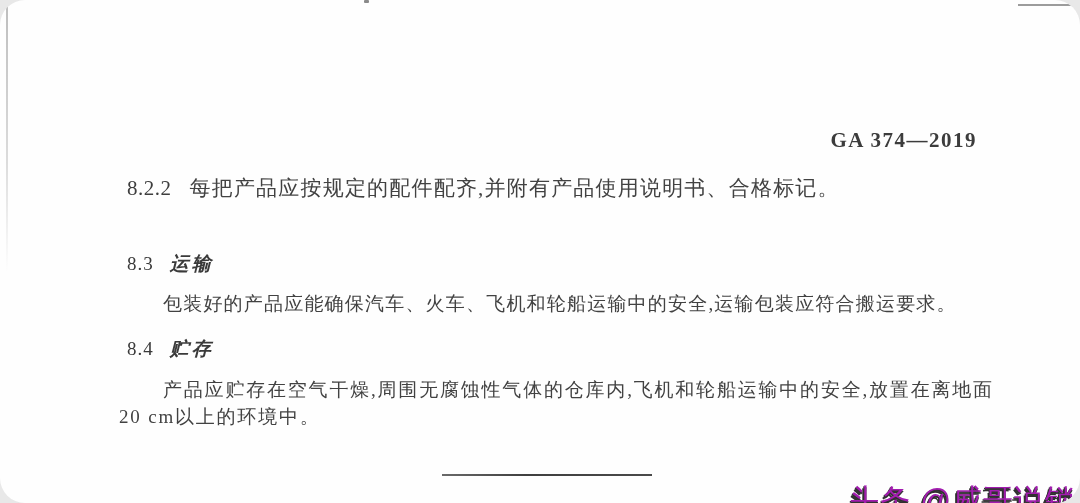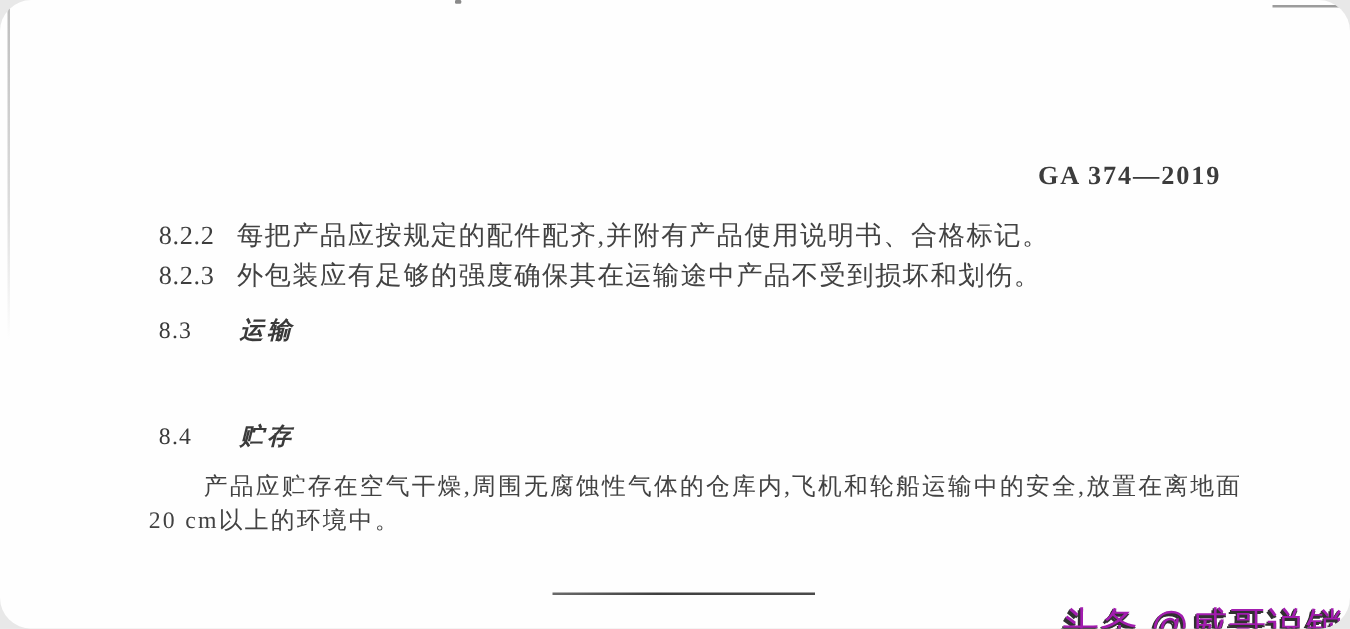--- a/index.html
+++ b/index.html
@@ -38,21 +38,21 @@
     letter-spacing: 0.5px;
     color: #3e3e3e;
   }
   .section-heading {
     left: 127px;
     font-size: 19px;
     color: #3a3a3a;
   }
   .section-heading .sec-num {
     display: inline-block;
-    margin-right: 38px;
+    margin-right: 16px;
     letter-spacing: 1px;
   }
   .section-heading .sec-title {
     font-family: "Liberation Sans", "DejaVu Sans", sans-serif;
     font-weight: 700;
     letter-spacing: 3px;
     font-style: italic;
   }
   .para {
     font-size: 19px;
@@ -119,28 +119,26 @@
   <div class="scan-vline"></div>
   <div class="scan-topline"></div>
   <div class="scan-speck"></div>
 
   <div class="abs doc-number">GA 374—2019</div>
 
   <div class="abs clause" style="top:174px;">
     <span class="clause-num">8.2.2</span><span>每把产品应按规定的配件配齐,并附有产品使用说明书、合格标记。</span>
   </div>
 
-  <div class="abs clause" style="top:206px;">
-    <span class="clause-num">8.2.3</span><span>外包装应有足够的强度确保其在运输途中产品不受到损坏和划伤。</span>
-  </div>
 
   <div class="abs section-heading" style="top:251px;">
     <span class="sec-num">8.3</span><span class="sec-title">运输</span>
   </div>
 
+  <div class="abs para" style="top:291px; left:163px;">包装好的产品应能确保汽车、火车、飞机和轮船运输中的安全,运输包装应符合搬运要求。</div>
 
   <div class="abs section-heading" style="top:336px;">
     <span class="sec-num">8.4</span><span class="sec-title">贮存</span>
   </div>
 
   <div class="abs para para-storage" style="top:376px; left:163px;">产品应贮存在空气干燥,周围无腐蚀性气体的仓库内,飞机和轮船运输中的安全,放置在离地面</div>
   <div class="abs para para-storage" style="top:403px; left:119px;">20 cm以上的环境中。</div>
 
   <div class="divider"></div>
 

